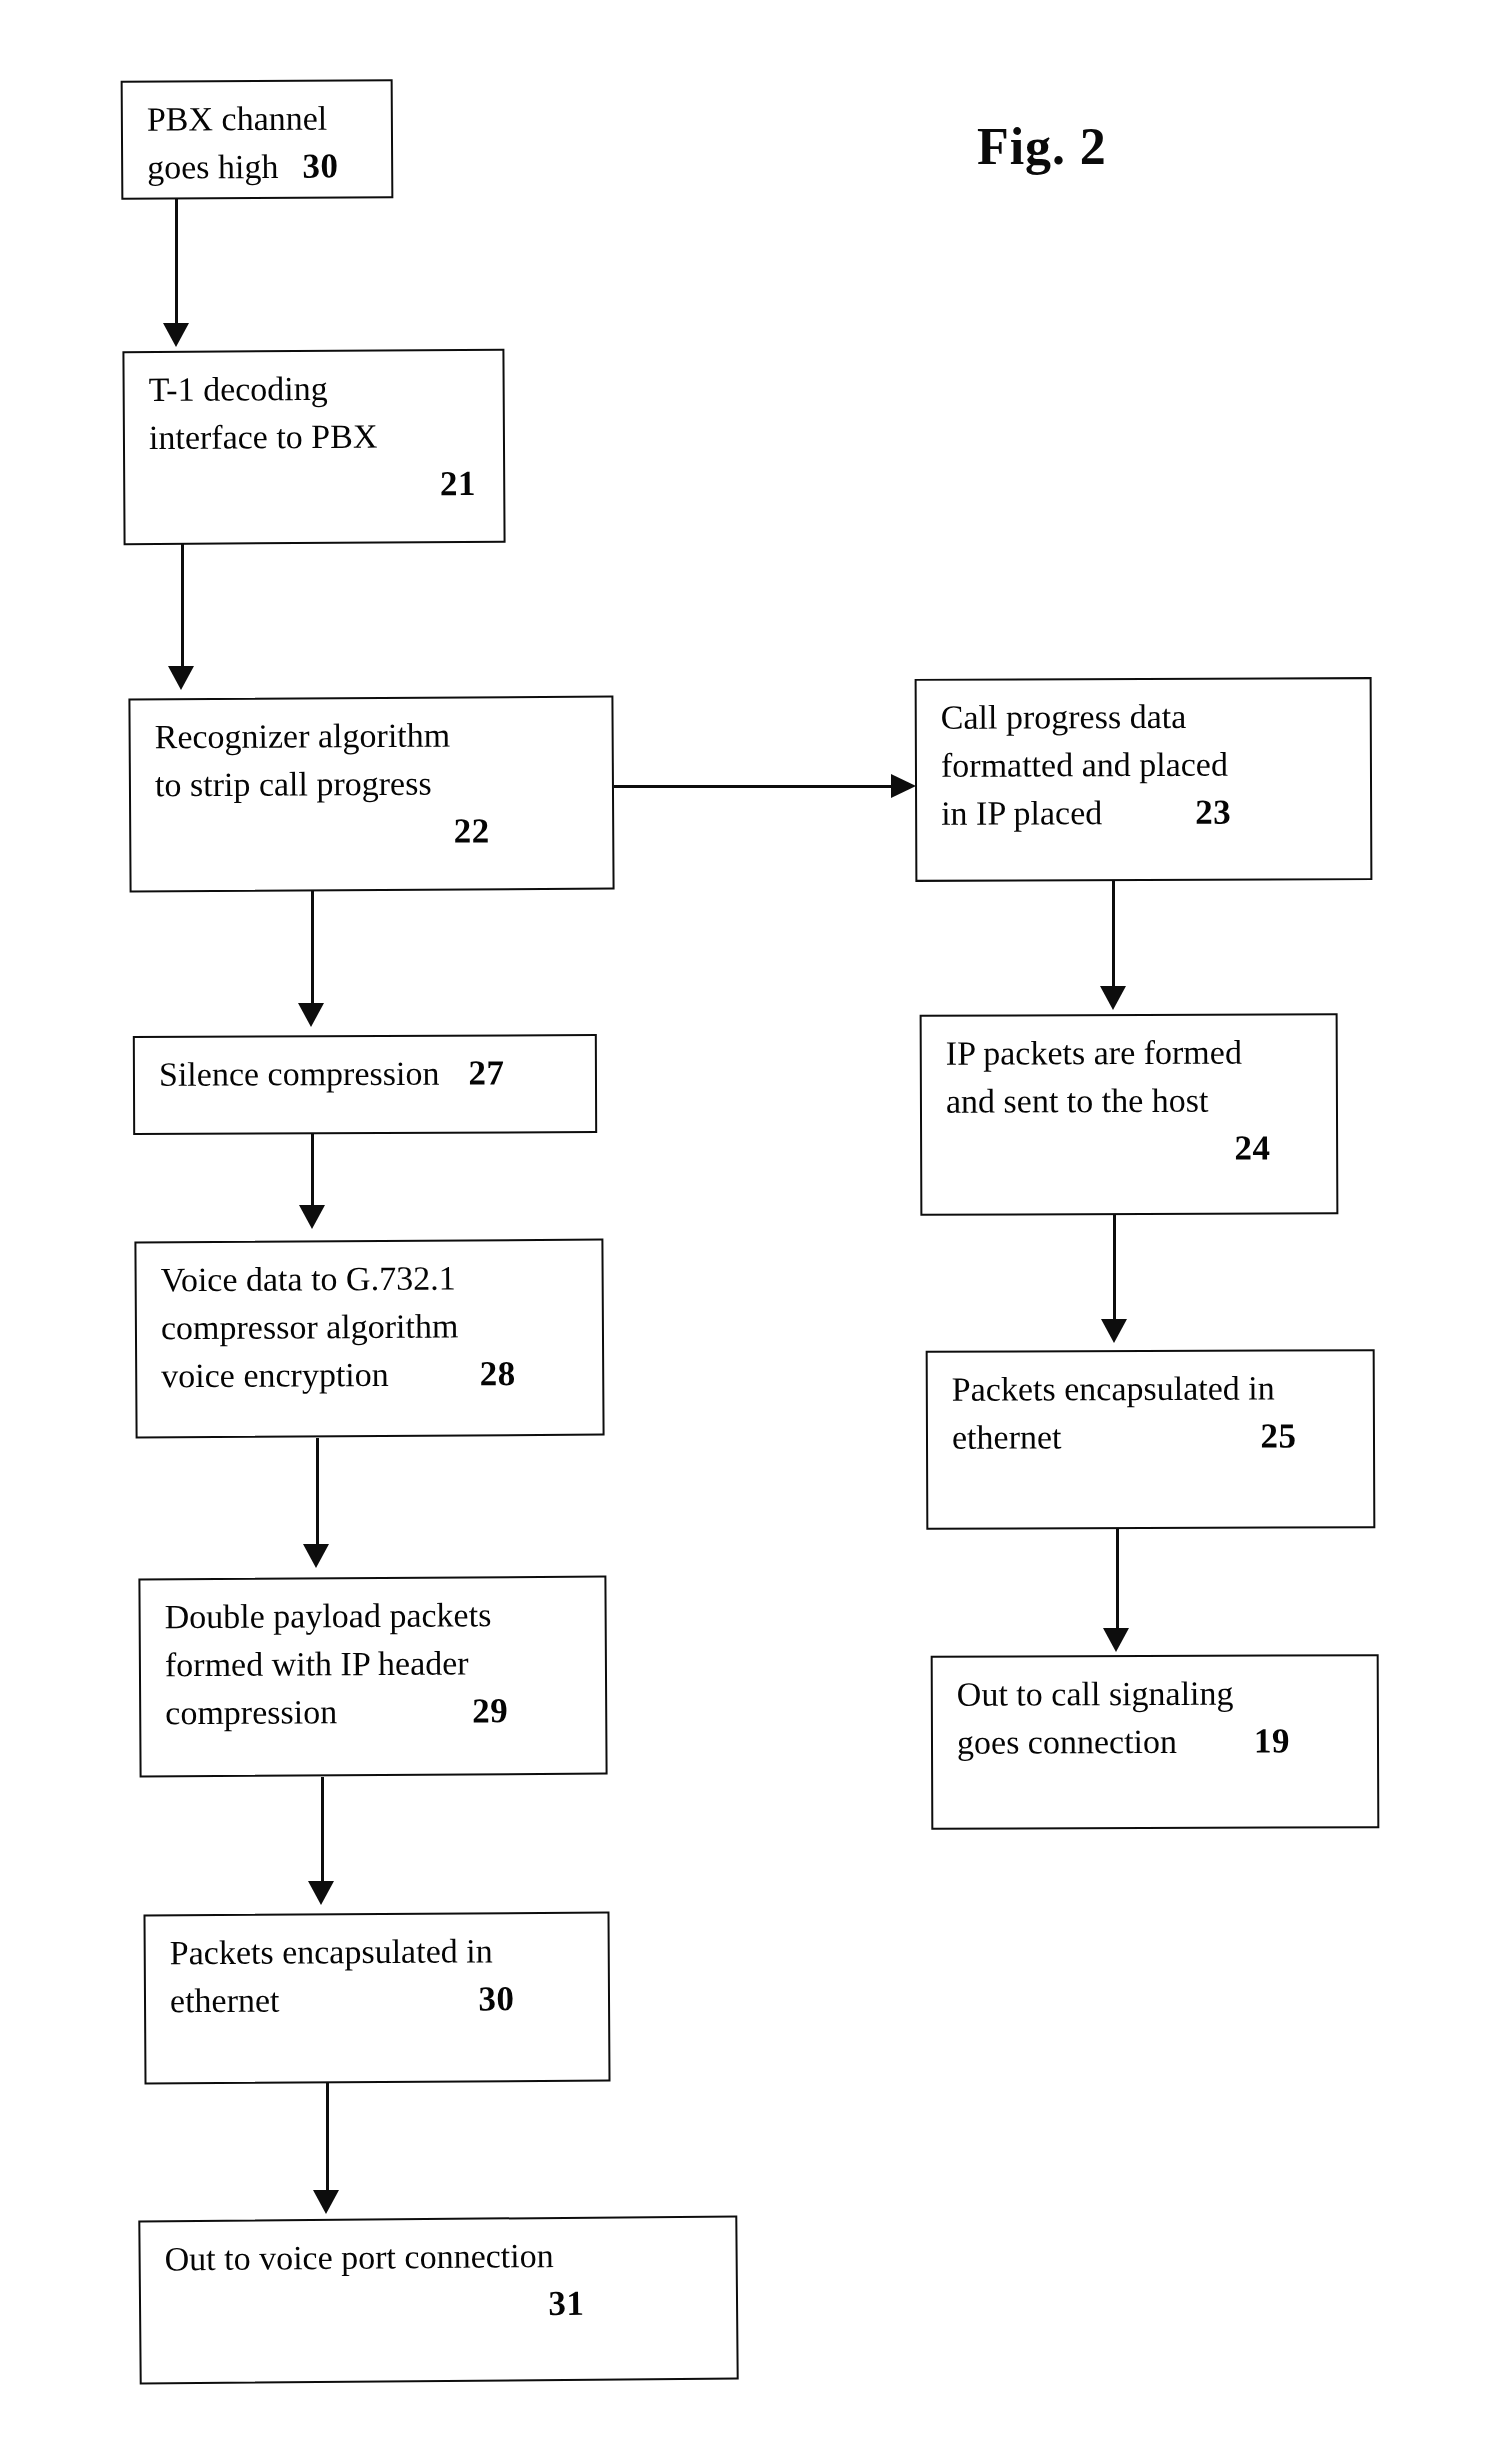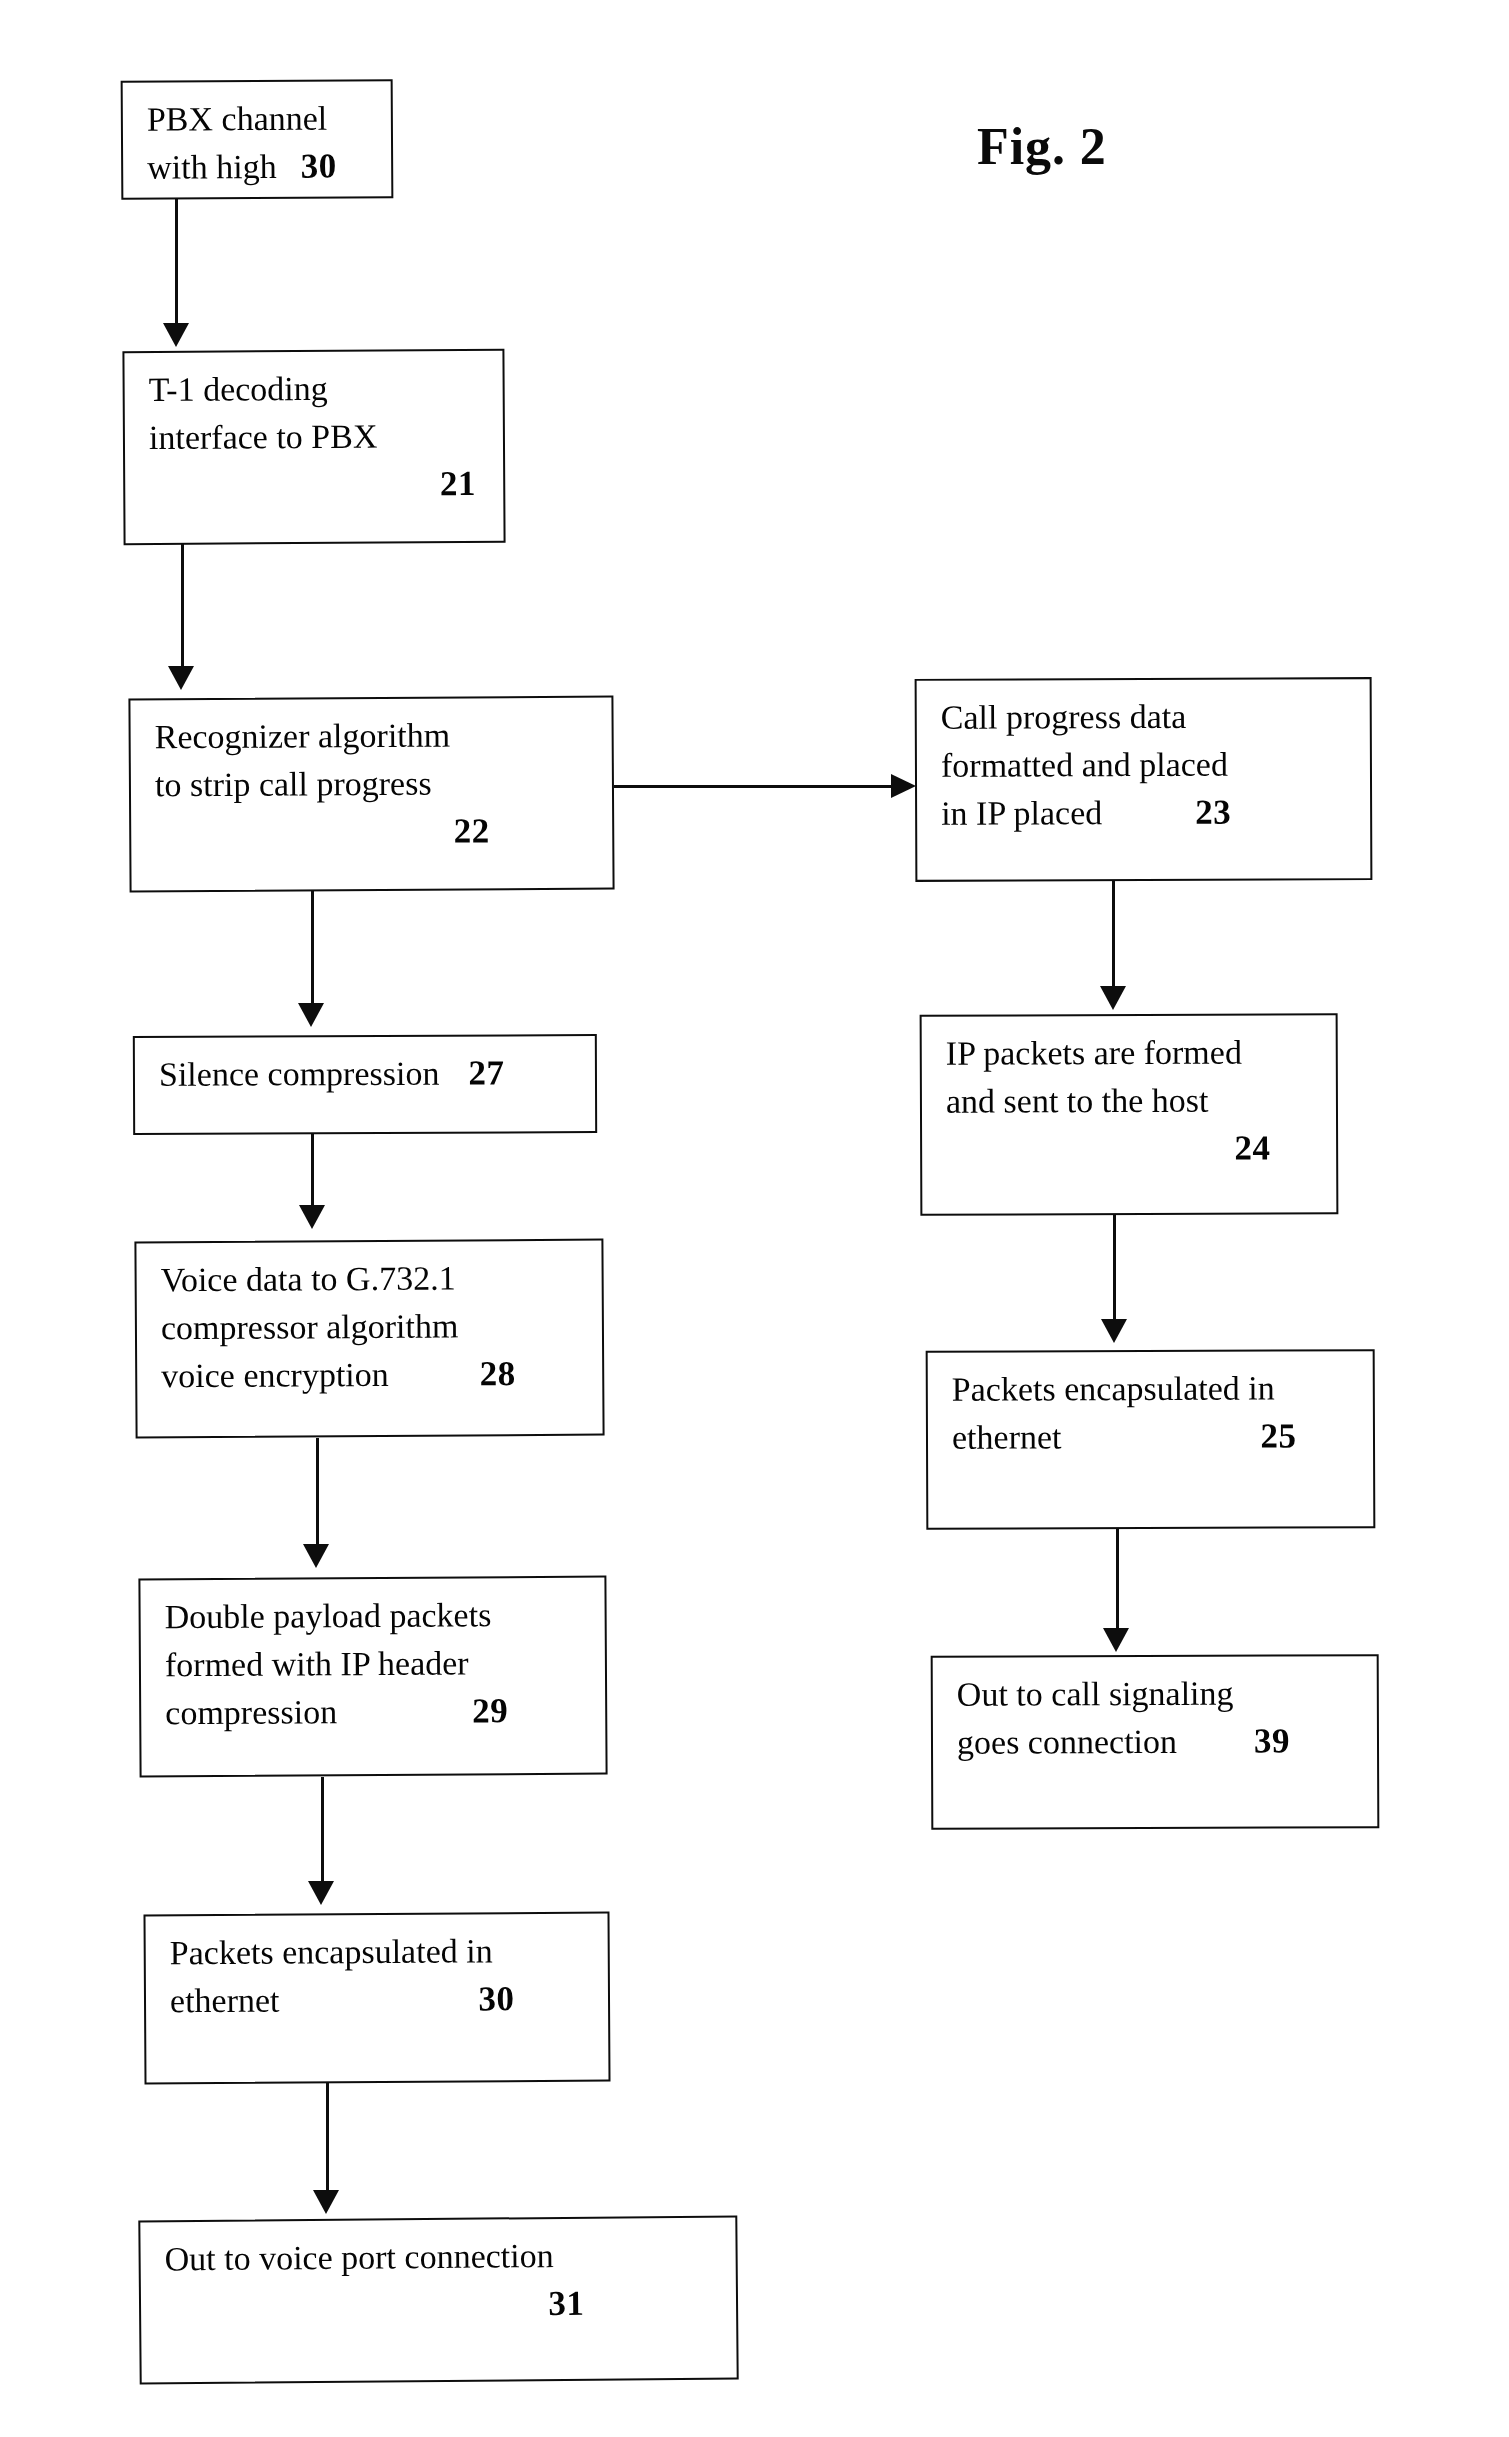--- a/index.html
+++ b/index.html
@@ -100,21 +100,21 @@
 <body>
 
 <div id="page">
 
   <div class="fig-title" style="left:977px; top:117px;">Fig. 2</div>
 
   <div class="node skew-a" style="left:121px; top:80px; width:272px; height:119px;">
     <div class="node-inner">
       <div class="node-line">PBX channel</div>
       <div class="node-line">
-        <span>with high</span><span class="ref">30</span>
+        <span>goes high</span><span class="ref">30</span>
       </div>
     </div>
   </div>
 
   <div class="conn-v" style="left:175px; top:199px; height:128px;"></div>
   <div class="arrow-down" style="left:163px; top:323px;"></div>
 
   <div class="node skew-a" style="left:123px; top:350px; width:382px; height:194px;">
     <div class="node-inner">
       <div class="node-line">T-1 decoding</div>
@@ -210,21 +210,21 @@
     </div>
   </div>
 
   <div class="conn-v" style="left:321px; top:1777px; height:108px;"></div>
   <div class="arrow-down" style="left:308px; top:1881px;"></div>
 
   <div class="node skew-c" style="left:931px; top:1655px; width:448px; height:174px;">
     <div class="node-inner">
       <div class="node-line">Out to call signaling</div>
       <div class="node-line">
-        <span>goes connection</span><span class="ref" style="padding-left:77px;">39</span>
+        <span>goes connection</span><span class="ref" style="padding-left:77px;">19</span>
       </div>
     </div>
   </div>
 
   <div class="node skew-a" style="left:144px; top:1913px; width:466px; height:170px;">
     <div class="node-inner">
       <div class="node-line">Packets encapsulated in</div>
       <div class="node-line">
         <span>ethernet</span><span class="ref" style="padding-left:199px;">30</span>
       </div>

